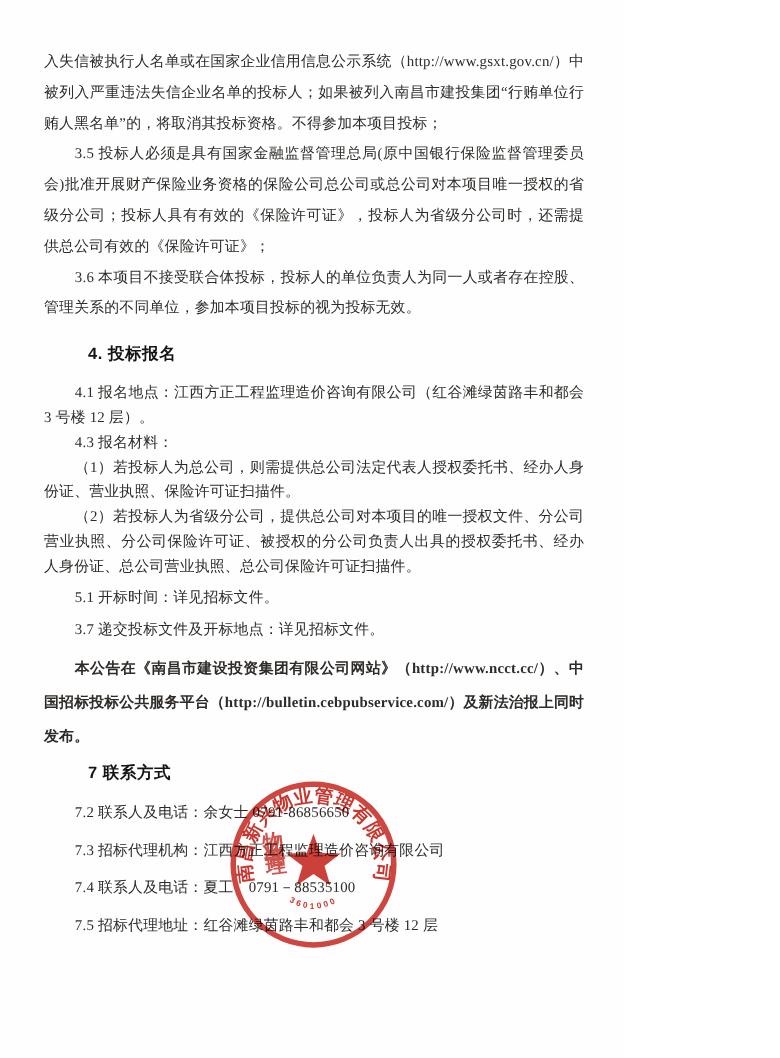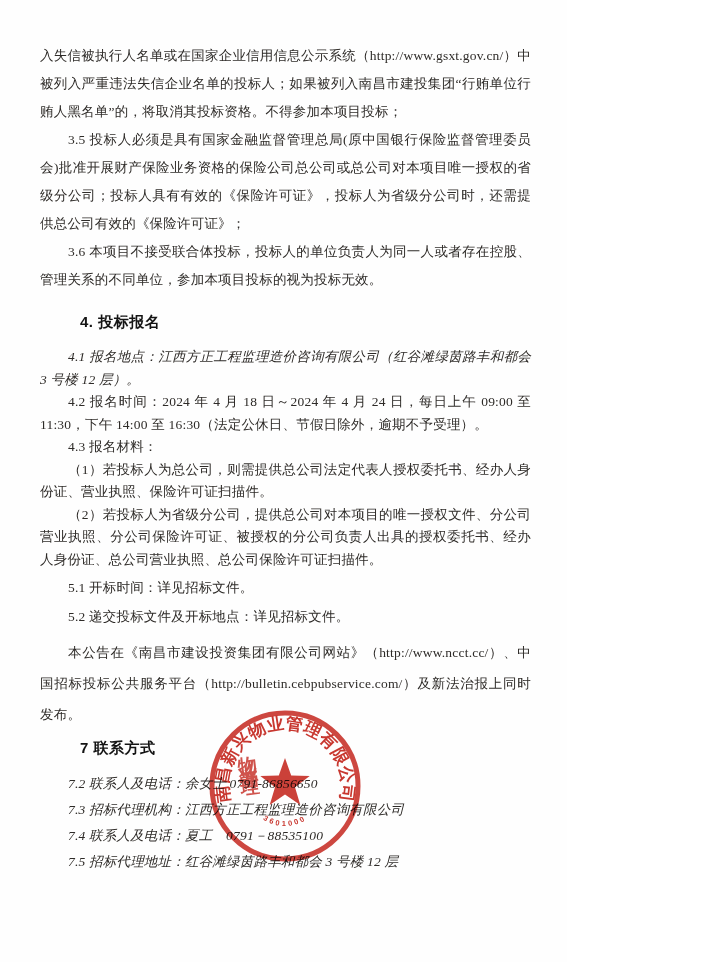--- a/index.html
+++ b/index.html
@@ -42,22 +42,22 @@
     font-weight:700;
     font-size:15px;
     line-height:24px;
     letter-spacing:.5px;
     text-indent:28px;
     color:var(--head-ink,#141414);
   }
   .mt16{margin-top:16px;}
   .mt14{margin-top:14px;}
   .mt11{margin-top:5px;}
-  .mt10{margin-top:2px;font-style:italic;}
-  .mt8{margin-top:8px;}
+  .mt10{margin-top:10px;}
+  .mt8{margin-top:8px;font-weight:bold;}
   .mt6{margin-top:6px;}
   
   .stamp{
     position:absolute;
     left:205px;
     top:706px;
     width:160px;
     height:160px;
     mix-blend-mode:multiply;
     opacity:.93;
@@ -98,28 +98,27 @@
 
   <p class="b">入失信被执行人名单或在国家企业信用信息公示系统（http://www.gsxt.gov.cn/）中被列入严重违法失信企业名单的投标人；如果被列入南昌市建投集团“行贿单位行贿人黑名单”的，将取消其投标资格。不得参加本项目投标；</p>
 
   <p class="b ind">3.5 投标人必须是具有国家金融监督管理总局(原中国银行保险监督管理委员会)批准开展财产保险业务资格的保险公司总公司或总公司对本项目唯一授权的省级分公司；投标人具有有效的《保险许可证》，投标人为省级分公司时，还需提供总公司有效的《保险许可证》；</p>
 
   <p class="b ind">3.6 本项目不接受联合体投标，投标人的单位负责人为同一人或者存在控股、管理关系的不同单位，参加本项目投标的视为投标无效。</p>
 
   <p class="hd mt16">4. 投标报名</p>
 
   <p class="b tight ind mt10">4.1 报名地点：江西方正工程监理造价咨询有限公司（红谷滩绿茵路丰和都会 3 号楼 12 层）。</p>
-  <p class="b tight ind">4.2 报名时间：2024 年 4 月 18 日～2024 年 4 月 24 日，每日上午 09:00 至 11:30，下午 14:00 至 16:30（法定公休日、节假日除外，逾期不予受理）。</p>
   <p class="b tight ind">4.3  报名材料：</p>
   <p class="b tight ind">（1）若投标人为总公司，则需提供总公司法定代表人授权委托书、经办人身份证、营业执照、保险许可证扫描件。</p>
   <p class="b tight ind">（2）若投标人为省级分公司，提供总公司对本项目的唯一授权文件、分公司营业执照、分公司保险许可证、被授权的分公司负责人出具的授权委托书、经办人身份证、总公司营业执照、总公司保险许可证扫描件。</p>
 
 
   <p class="b single ind mt11">5.1 开标时间：详见招标文件。</p>
-  <p class="b single ind mt11">5.2 递交投标文件及开标地点：详见招标文件。</p>
+  <p class="b single ind mt11">3.7 递交投标文件及开标地点：详见招标文件。</p>
 
 
   <p class="b wide ind mt8">本公告在《南昌市建设投资集团有限公司网站》（http://www.ncct.cc/）、中国招标投标公共服务平台（http://bulletin.cebpubservice.com/）及新法治报上同时发布。</p>
 
   <p class="hd mt6">7 联系方式</p>
 
   <p class="b single ind mt10">7.2 联系人及电话：余女士 0791-86856650</p>
   <p class="b single ind mt10">7.3 招标代理机构：江西方正工程监理造价咨询有限公司</p>
   <p class="b single ind mt10">7.4 联系人及电话：夏工　0791－88535100</p>
   <p class="b single ind mt10">7.5 招标代理地址：红谷滩绿茵路丰和都会 3 号楼 12 层</p>

